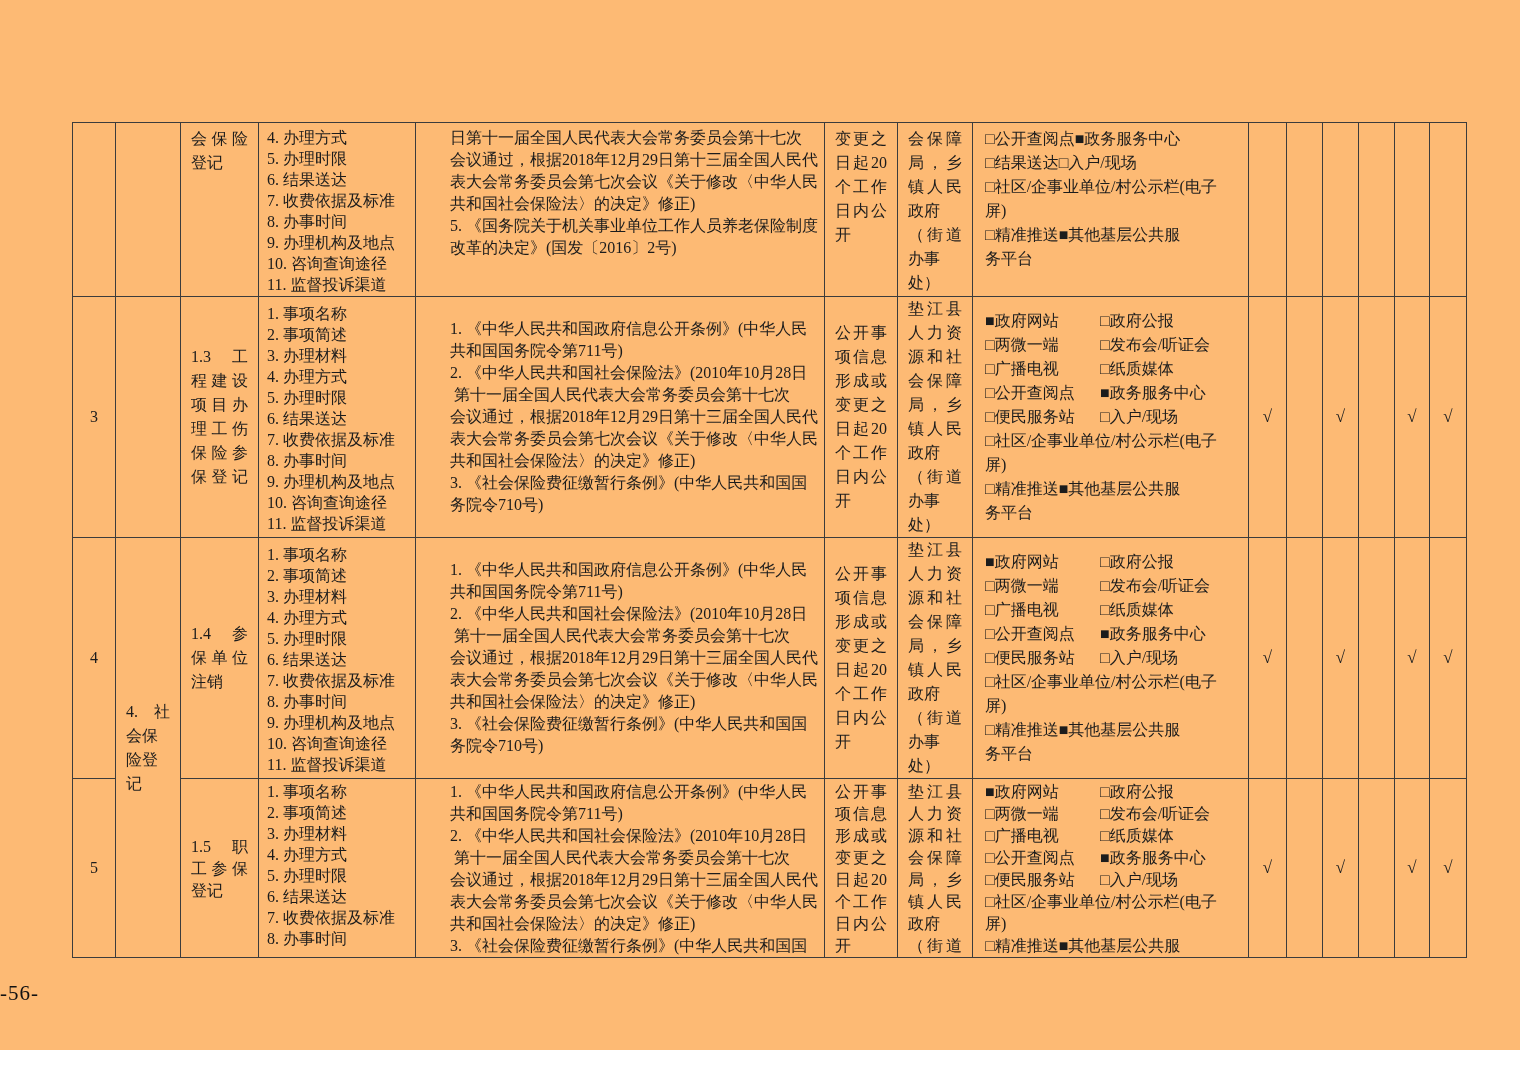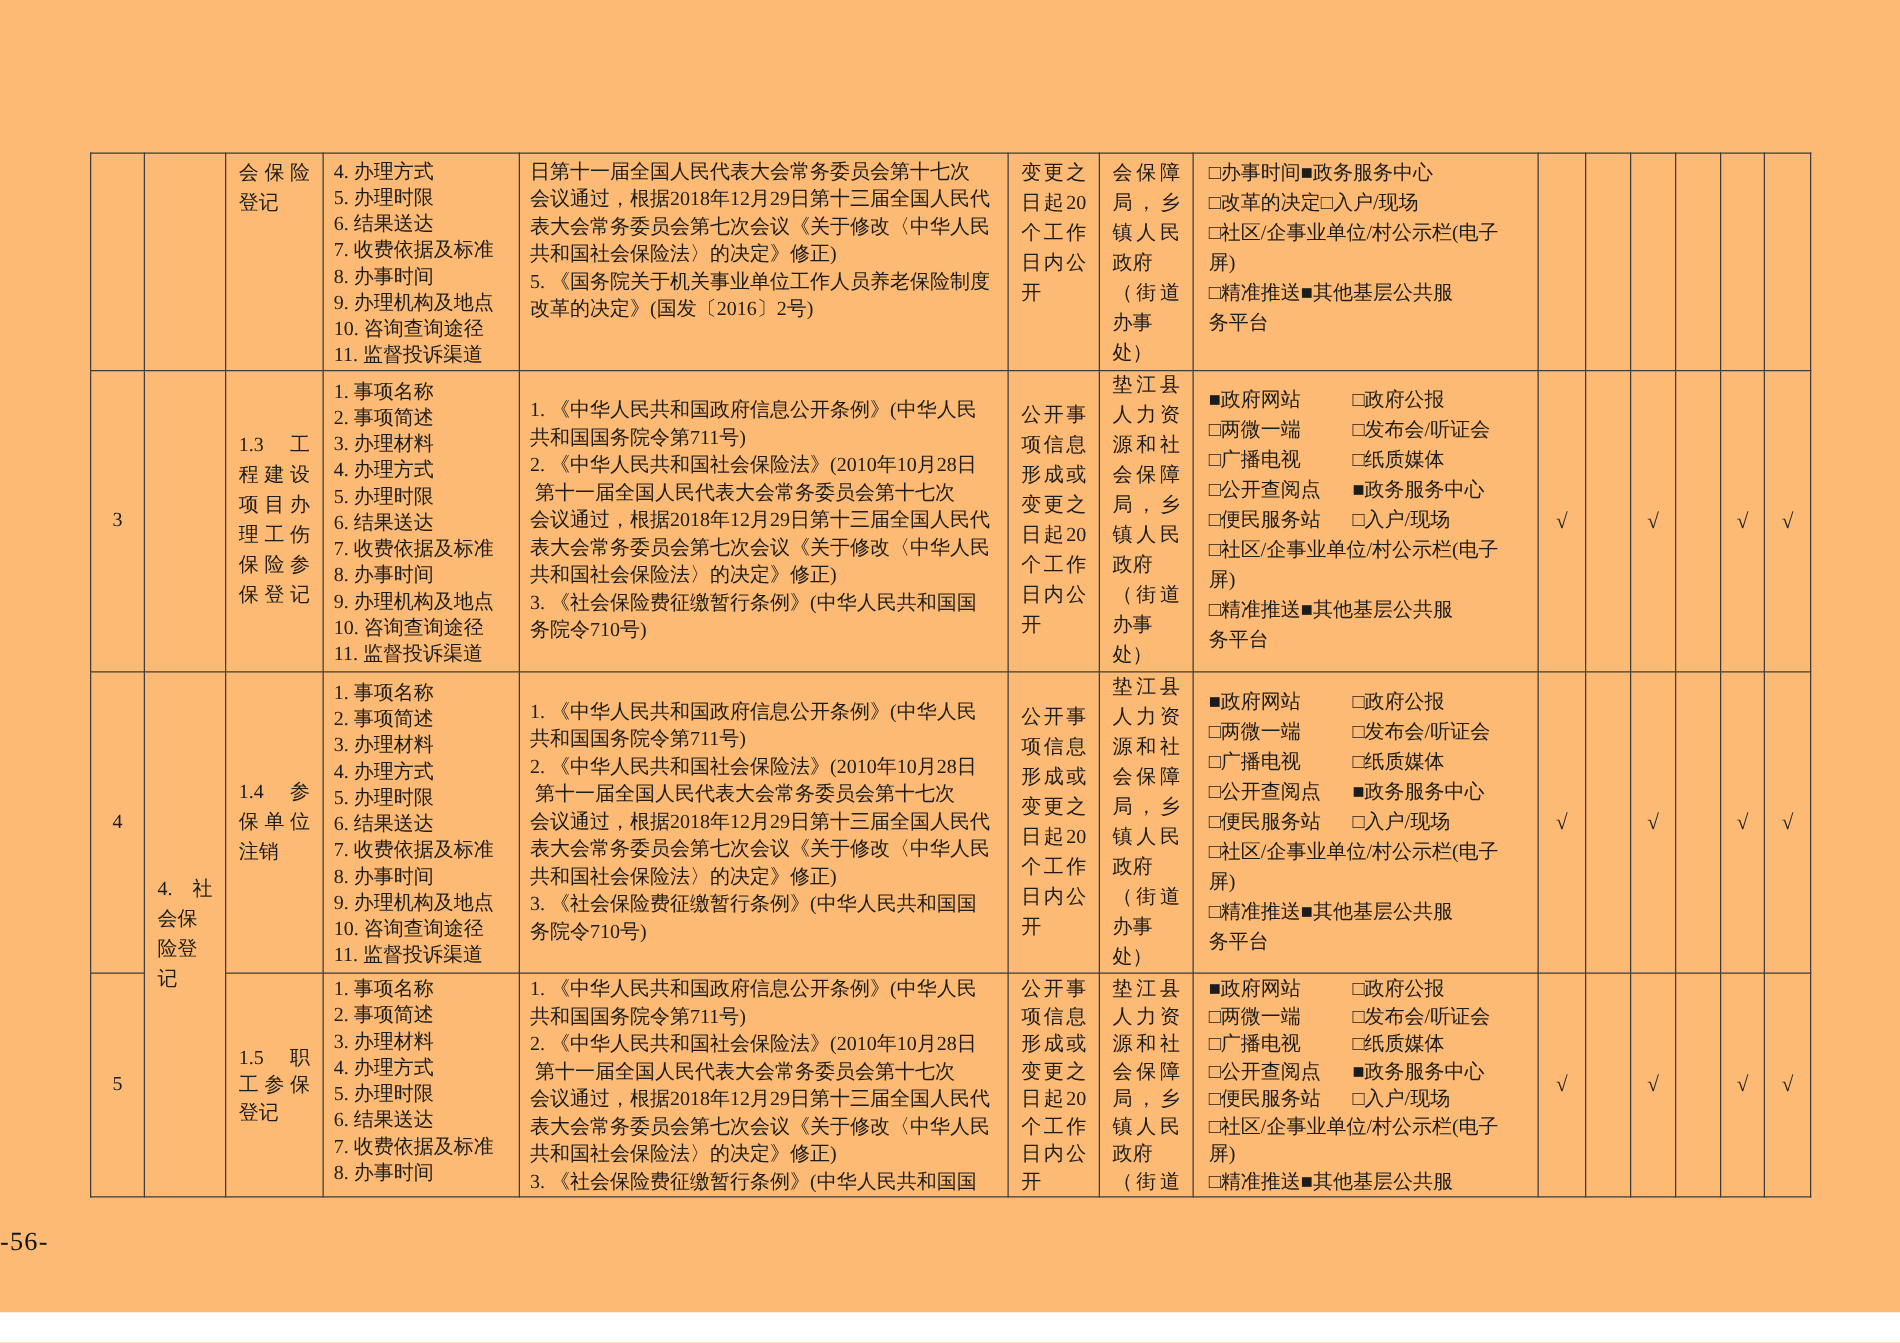--- a/index.html
+++ b/index.html
@@ -14,21 +14,21 @@
   tr.row-a td>div{padding-top:4px}
   tr.row-d td>div{padding-top:2px}
 
   .seq{text-align:center;font-size:16px;}
   .vcell{padding-left:10px;padding-right:10px;line-height:24px;}
   tr.row-d .vcell{line-height:22px;}
   .vline{text-align:justify;text-align-last:justify;}
   .vline.short{text-align-last:left;}
   .content-list{padding:2px 4px 0 8px;line-height:21px;}
   .cline{white-space:pre;}
-  .legal{padding:0 6px 0 8px;line-height:22px;}
+  .legal{padding:0 6px 0 8px;line-height:22px;margin-left:26px;}
   .channels{padding:0 2px 0 12px;line-height:24px;}
   tr.row-d .channels{line-height:22px;}
   .ch-l{display:inline-block;width:115px;white-space:pre;}
   .ch-r{white-space:pre;text-align:right;}
   .check{text-align:center;font-size:17px;color:#222;}
   .pageno{position:absolute;left:0;top:981px;width:100%;
           font-size:21px;letter-spacing:1px;color:#111;}
 </style>
 </head>
 <body>
@@ -101,22 +101,22 @@
               <div class="vline">局，乡</div>
               <div class="vline">镇人民</div>
               <div class="vline short">政府</div>
               <div class="vline">（街道</div>
               <div class="vline short">办事</div>
               <div class="vline short">处）</div>
             </div>
           </td>
       <td>
             <div class="channels">
-              <div class="cline">□办事时间■政务服务中心</div>
-              <div class="cline">□改革的决定□入户/现场</div>
+              <div class="cline">□公开查阅点■政务服务中心</div>
+              <div class="cline">□结果送达□入户/现场</div>
               <div class="cline">□社区/企事业单位/村公示栏(电子</div>
               <div class="cline short">屏)</div>
               <div class="cline">□精准推送■其他基层公共服</div>
               <div class="cline">务平台</div>
             </div>
           </td>
       <td class="check"></td>
       <td class="check"></td>
       <td class="check"></td>
       <td class="check"></td>

